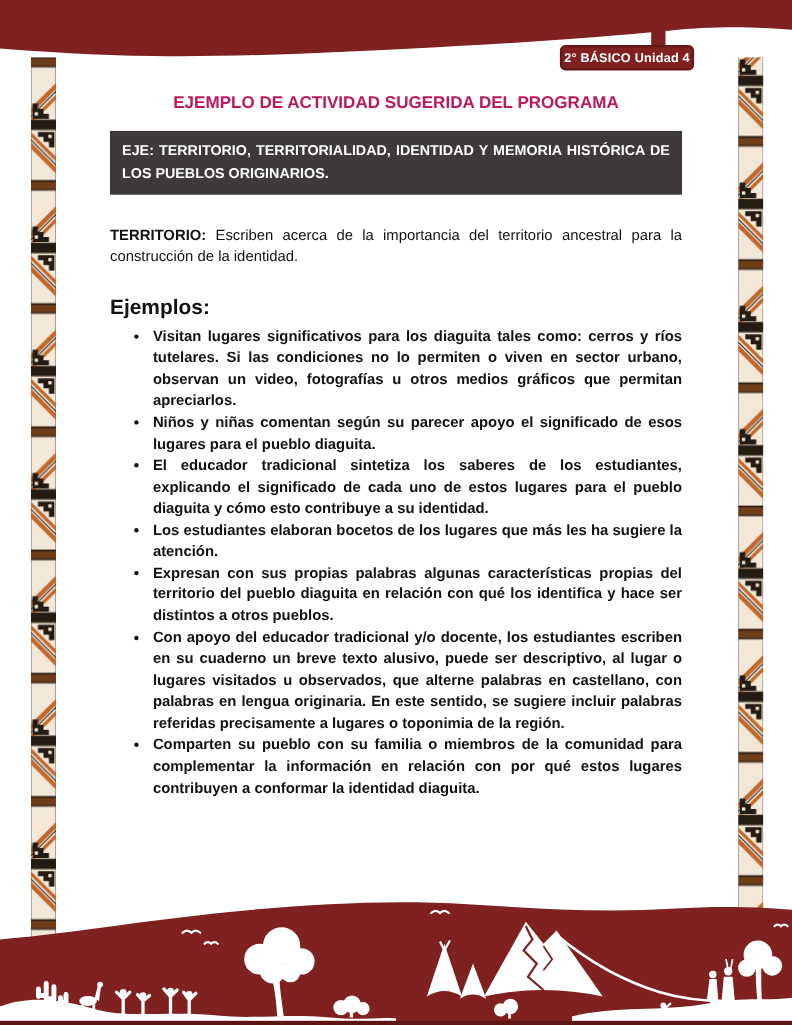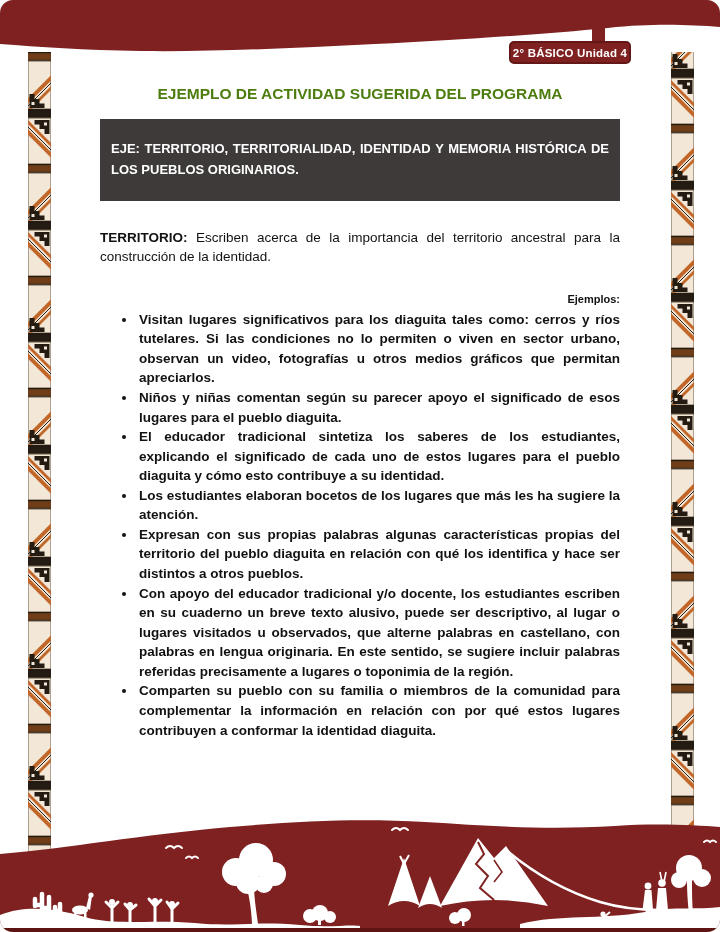--- a/index.html
+++ b/index.html
@@ -3,21 +3,20 @@
 <meta charset="utf-8">
 <style>
   html,body{margin:0;padding:0;background:#ffffff;}
   .page{
     position:relative;
     width:720px;height:932px;
     background:#ffffff;
     overflow:hidden;
     font-family:"Liberation Sans","DejaVu Sans",sans-serif;
     color:#121212;
-    border-radius:13px;
   }
   
   .header-wave{position:absolute;top:0;left:0;width:720px;height:70px;z-index:3;}
   .unit-badge{
     position:absolute;top:41px;left:509px;width:122px;height:23px;z-index:4;
     background:#7e2120;border:2px solid #641717;border-radius:5px;
     color:#ffffff;font-size:11.5px;font-weight:bold;
     display:flex;align-items:center;justify-content:center;
     letter-spacing:.2px;box-sizing:border-box;
   }
@@ -25,32 +24,32 @@
   
   .border-strip{position:absolute;top:52px;width:23px;height:808px;z-index:1;}
   .border-strip.left{left:28px;}
   .border-strip.right{left:671px;}
   
   .footer-scene{position:absolute;bottom:0;left:0;width:720px;height:130px;z-index:2;}
   
   .content{position:absolute;left:100px;top:85px;width:520px;z-index:3;}
   .doc-title{
     margin:0 0 0 0;text-align:center;
-    font-size:15.5px;font-weight:bold;color:#4d7c0f;
+    font-size:15.5px;font-weight:bold;color:#be185d;
   }
   .eje-box{
     margin-top:16px;background:#3d3a39;color:#ffffff;
-    padding:20px 11px;font-size:13px;font-weight:bold;
+    padding:8px 11px;font-size:13px;font-weight:bold;
     text-align:justify;line-height:1.6;
   }
   .activity-par{
     margin:27px 0 0 0;font-size:13.5px;line-height:1.45;text-align:justify;
   }
   .activity-par .lbl{font-weight:bold;}
-  .examples-label{margin:26px 0 0 0;font-size:11px;font-weight:bold;text-align:right;}
+  .examples-label{margin:26px 0 0 0;font-size:19px;font-weight:bold;}
   ul.examples{
     margin:5px 0 0 0;padding:0 0 0 37px;
     font-size:13.5px;line-height:1.45;font-weight:bold;
   }
   ul.examples li{text-align:justify;margin:0;padding-left:2px;}
 </style>
 </head>
 <body>
 
 <div class="page">

